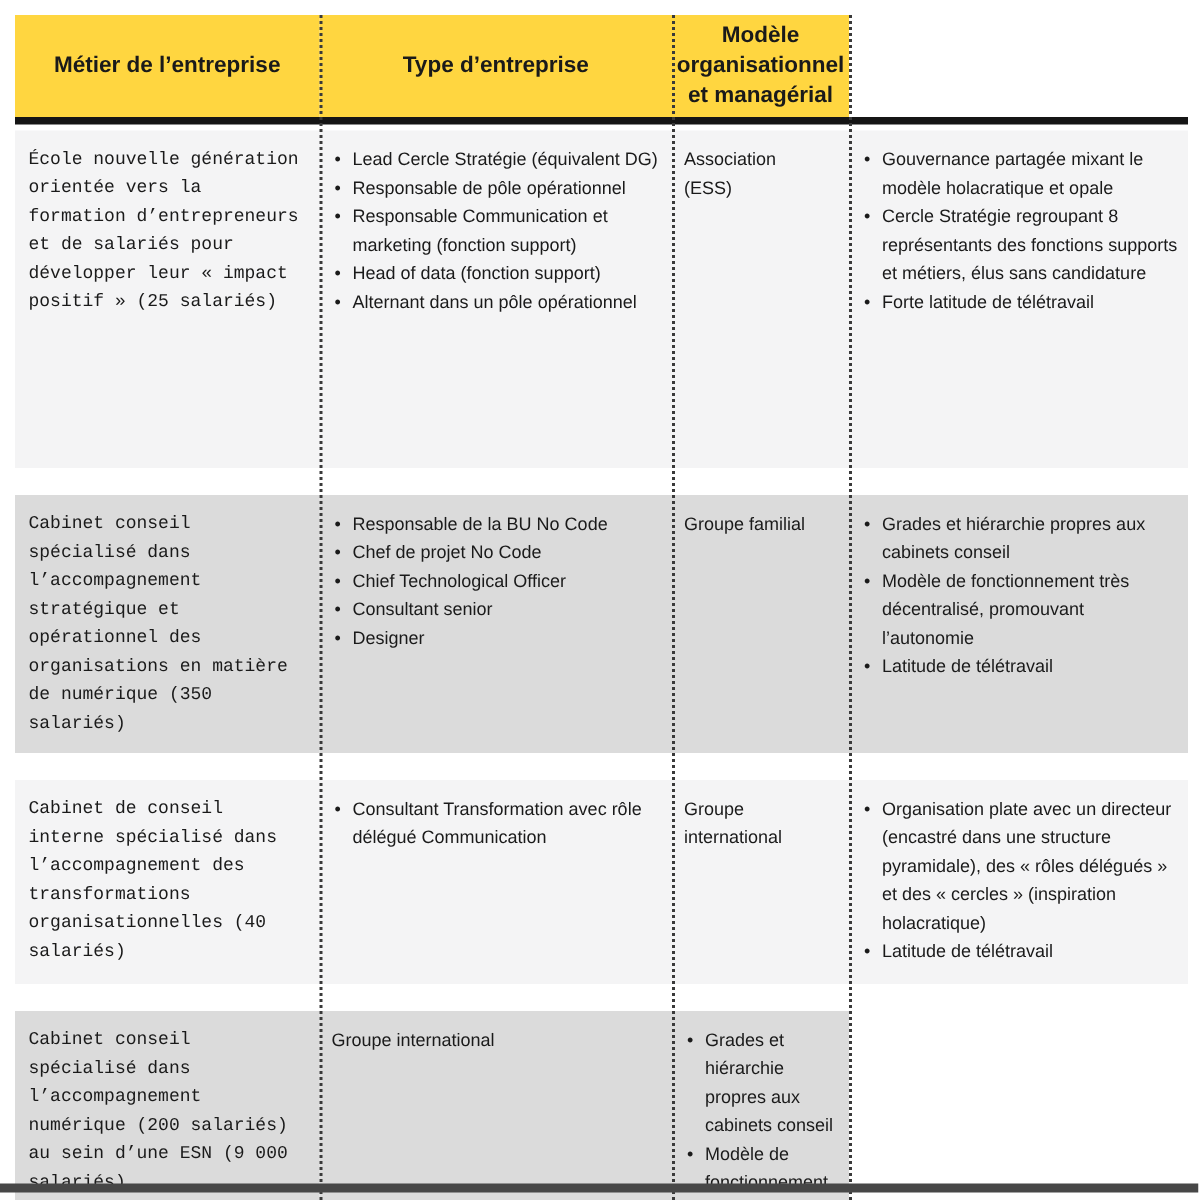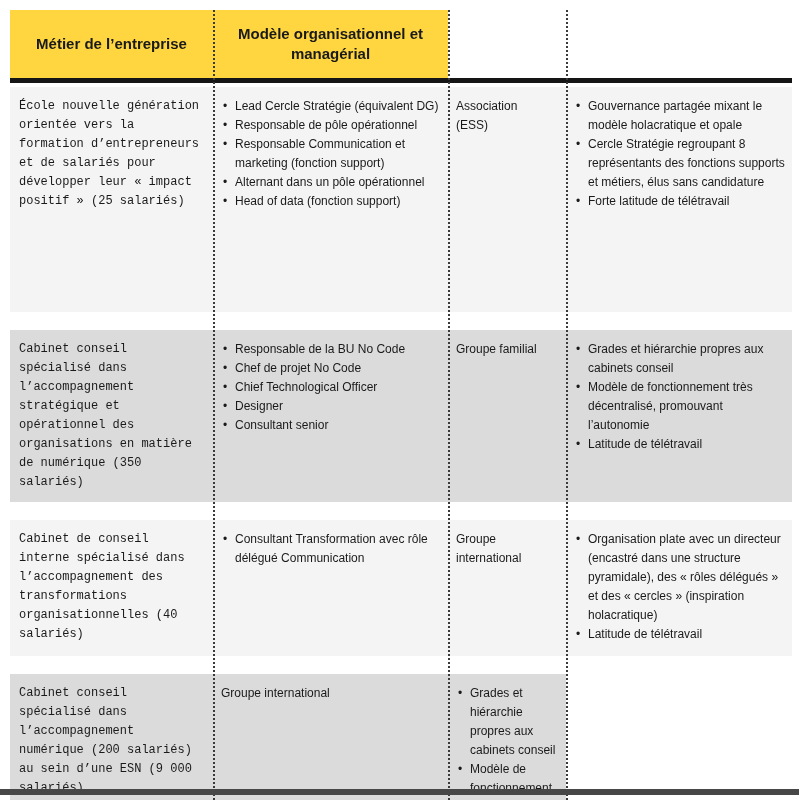--- a/index.html
+++ b/index.html
@@ -90,55 +90,56 @@
     background: #474747;
   }
 </style>
 </head>
 <body>
 
 <div class="table-wrap">
 
   <div class="row header-row">
     <div class="cell">Métier de l’entreprise</div>
+    <div class="cell">Type d’entreprise</div>
     <div class="cell">Modèle organisationnel et managérial</div>
   </div>
   <div class="hrule"></div>
 
   <div class="row body-row first row-light r1">
     <div class="cell c1">
       <div>École nouvelle génération orientée vers la formation d’entrepreneurs et de salariés pour développer leur « impact positif » (25 salariés)</div>
     </div>
     <div class="cell c2">
       <div class="bullet">Lead Cercle Stratégie (équivalent DG)</div>
       <div class="bullet">Responsable de pôle opérationnel</div>
       <div class="bullet">Responsable Communication et marketing (fonction support)</div>
+      <div class="bullet">Head of data (fonction support)</div>
       <div class="bullet">Alternant dans un pôle opérationnel</div>
-      <div class="bullet">Head of data (fonction support)</div>
     </div>
     <div class="cell c3">
       <div>Association (ESS)</div>
     </div>
     <div class="cell c4">
       <div class="bullet">Gouvernance partagée mixant le modèle holacratique et opale</div>
       <div class="bullet">Cercle Stratégie regroupant 8 représentants des fonctions supports et métiers, élus sans candidature</div>
       <div class="bullet">Forte latitude de télétravail</div>
     </div>
   </div>
 
   <div class="row body-row row-dark r2">
     <div class="cell c1">
       <div>Cabinet conseil spécialisé dans l’accompagnement stratégique et opérationnel des organisations en matière de numérique (350 salariés)</div>
     </div>
     <div class="cell c2">
       <div class="bullet">Responsable de la BU No Code</div>
       <div class="bullet">Chef de projet No Code</div>
       <div class="bullet">Chief Technological Officer</div>
+      <div class="bullet">Consultant senior</div>
       <div class="bullet">Designer</div>
-      <div class="bullet">Consultant senior</div>
     </div>
     <div class="cell c3">
       <div>Groupe familial</div>
     </div>
     <div class="cell c4">
       <div class="bullet">Grades et hiérarchie propres aux cabinets conseil</div>
       <div class="bullet">Modèle de fonctionnement très décentralisé, promouvant l’autonomie</div>
       <div class="bullet">Latitude de télétravail</div>
     </div>
   </div>

